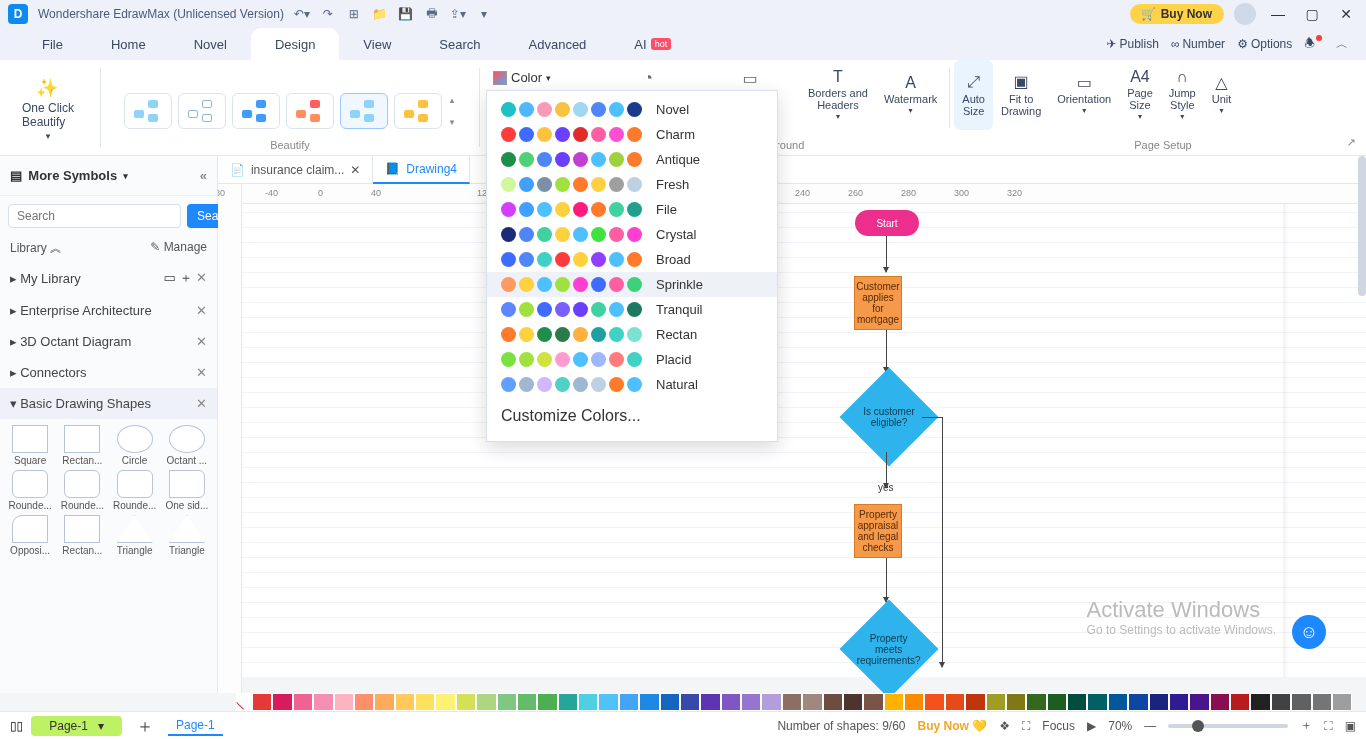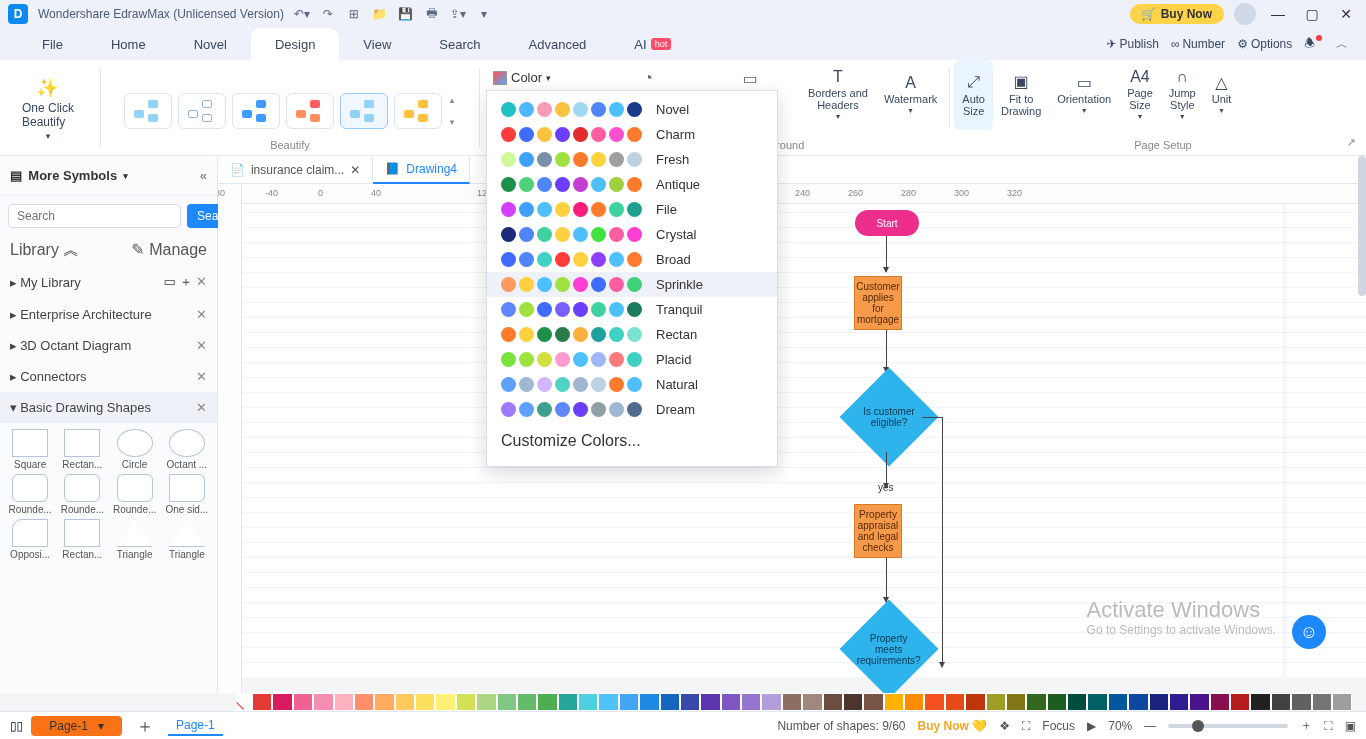--- a/index.html
+++ b/index.html
@@ -38,21 +38,21 @@
 #colorbtn .sw{width:14px;height:14px;border:1px solid #999}
 
 .smicon{position:absolute;top:6px;width:24px;height:24px;display:flex;align-items:center;justify-content:center;color:#666;border:1px solid transparent}
 
 #workspace{position:absolute;top:156px;left:0;right:0;bottom:46px;display:flex}
 #sidebar{width:218px;background:#fafbfd;border-right:1px solid #e3e7ef;display:flex;flex-direction:column;font-size:13px}
 #moresym{height:40px;display:flex;align-items:center;padding:0 10px;font-weight:bold;color:#333;gap:6px;border-bottom:1px solid #eef1f7}
 #searchrow{display:flex;padding:8px;gap:6px}
 #searchinp{flex:1;border:1px solid #d9e0ec;border-radius:4px;padding:4px 8px;font-size:12px}
 #searchbtn{background:#1e88ff;color:#fff;border:none;border-radius:4px;padding:4px 10px;font-size:12px}
-#librow{display:flex;justify-content:space-between;padding:4px 10px;font-size:16px;color:#555}
+#librow{display:flex;justify-content:space-between;padding:4px 10px;font-size:12px;color:#555}
 .libitem{display:flex;align-items:center;justify-content:space-between;padding:8px 10px;font-size:13px;color:#444}
 .libitem .x{color:#888}
 .libitem.expanded{background:#eef1f7}
 #shapesgrid{display:grid;grid-template-columns:repeat(4,1fr);gap:4px;padding:6px;overflow:auto}
 .shapecell{display:flex;flex-direction:column;align-items:center;font-size:10px;color:#555;gap:2px}
 .shapeprev{width:36px;height:28px;border:1px solid #b8c4d8;background:#fff}
 
 #doctabs{position:absolute;left:218px;right:0;top:156px;height:28px;background:#fff;border-bottom:1px solid #e3e7ef;display:flex;font-size:12px;align-items:center}
 .doctab{padding:0 12px;height:28px;display:flex;align-items:center;gap:6px;color:#555;border-right:1px solid #e3e7ef}
 .doctab.active{color:#1e88ff;border-bottom:2px solid #1e88ff}
@@ -79,21 +79,21 @@
 .dot{width:15px;height:15px;border-radius:50%}
 .pname{margin-left:10px;color:#333}
 #customize{padding:10px 14px;font-size:16px;color:#333}
 
 #colorstrip{position:absolute;left:236px;right:14px;bottom:28px;height:18px;display:flex;gap:0}
 .cchip{flex:1;border:1px solid #fff}
 .cchip:first-child{flex:0 0 16px;background:#fff;position:relative}
 .cchip:first-child::after{content:"";position:absolute;inset:2px;border:1px solid #c33;transform:rotate(45deg);border-width:0 0 1px 0}
 
 #status{position:absolute;left:0;right:0;bottom:0;height:28px;background:#fff;border-top:1px solid #e3e7ef;display:flex;align-items:center;font-size:12px;padding:0 10px;gap:8px}
-.pagedd{background:#f97316;padding:3px 18px;border-radius:4px;color:#333}
+.pagedd{background:#bef264;padding:3px 18px;border-radius:4px;color:#333}
 .plus{color:#555;font-size:18px;padding:0 6px}
 .pagetab{color:#1e88ff;border-bottom:2px solid #1e88ff;padding:2px 8px}
 .sright{margin-left:auto;display:flex;align-items:center;gap:12px;color:#555}
 .buynow2{color:#f5a623;font-weight:bold}
 .slider{width:120px;height:4px;background:#d0d6e2;position:relative;border-radius:2px}
 .slider .thumb{position:absolute;width:12px;height:12px;border-radius:50%;background:#555;top:-4px;left:24px}
 
 #activate{position:absolute;right:90px;bottom:40px;color:#bbb;font-size:22px;z-index:5;pointer-events:none}
 #activate small{display:block;font-size:12px}
 
@@ -435,46 +435,46 @@
         <div class="dot" style="background: rgb(107, 63, 255);"></div>
         <div class="dot" style="background: rgb(226, 43, 43);"></div>
         <div class="dot" style="background: rgb(255, 95, 162);"></div>
         <div class="dot" style="background: rgb(255, 79, 209);"></div>
         <div class="dot" style="background: rgb(255, 122, 43);"></div>
       </div>
       <span class="pname">Charm</span>
     </div>
     <div class="prow">
       <div class="dots">
+        <div class="dot" style="background: rgb(29, 143, 74);"></div>
+        <div class="dot" style="background: rgb(79, 209, 122);"></div>
+        <div class="dot" style="background: rgb(79, 134, 247);"></div>
+        <div class="dot" style="background: rgb(107, 63, 255);"></div>
+        <div class="dot" style="background: rgb(194, 63, 209);"></div>
+        <div class="dot" style="background: rgb(79, 192, 255);"></div>
+        <div class="dot" style="background: rgb(159, 209, 63);"></div>
+        <div class="dot" style="background: rgb(255, 122, 43);"></div>
+      </div>
+      <span class="pname">Antique</span>
+    </div>
+    <div class="prow">
+      <div class="dots">
         <div class="dot" style="background: rgb(209, 247, 155);"></div>
         <div class="dot" style="background: rgb(63, 160, 255);"></div>
         <div class="dot" style="background: rgb(122, 143, 168);"></div>
         <div class="dot" style="background: rgb(159, 226, 63);"></div>
         <div class="dot" style="background: rgb(255, 122, 43);"></div>
         <div class="dot" style="background: rgb(255, 209, 63);"></div>
         <div class="dot" style="background: rgb(159, 159, 159);"></div>
         <div class="dot" style="background: rgb(188, 209, 226);"></div>
       </div>
       <span class="pname">Fresh</span>
     </div>
     <div class="prow">
       <div class="dots">
-        <div class="dot" style="background: rgb(29, 143, 74);"></div>
-        <div class="dot" style="background: rgb(79, 209, 122);"></div>
-        <div class="dot" style="background: rgb(79, 134, 247);"></div>
-        <div class="dot" style="background: rgb(107, 63, 255);"></div>
-        <div class="dot" style="background: rgb(194, 63, 209);"></div>
-        <div class="dot" style="background: rgb(79, 192, 255);"></div>
-        <div class="dot" style="background: rgb(159, 209, 63);"></div>
-        <div class="dot" style="background: rgb(255, 122, 43);"></div>
-      </div>
-      <span class="pname">Antique</span>
-    </div>
-    <div class="prow">
-      <div class="dots">
         <div class="dot" style="background: rgb(209, 63, 255);"></div>
         <div class="dot" style="background: rgb(63, 160, 255);"></div>
         <div class="dot" style="background: rgb(79, 192, 255);"></div>
         <div class="dot" style="background: rgb(255, 209, 63);"></div>
         <div class="dot" style="background: rgb(255, 27, 122);"></div>
         <div class="dot" style="background: rgb(255, 122, 43);"></div>
         <div class="dot" style="background: rgb(63, 209, 160);"></div>
         <div class="dot" style="background: rgb(31, 160, 143);"></div>
       </div>
       <span class="pname">File</span>
@@ -562,33 +562,20 @@
         <div class="dot" style="background: rgb(95, 160, 255);"></div>
         <div class="dot" style="background: rgb(159, 183, 209);"></div>
         <div class="dot" style="background: rgb(209, 183, 255);"></div>
         <div class="dot" style="background: rgb(79, 209, 195);"></div>
         <div class="dot" style="background: rgb(159, 183, 209);"></div>
         <div class="dot" style="background: rgb(188, 209, 226);"></div>
         <div class="dot" style="background: rgb(255, 122, 43);"></div>
         <div class="dot" style="background: rgb(79, 192, 255);"></div>
       </div>
       <span class="pname">Natural</span>
-    </div>
-    <div class="prow">
-      <div class="dots">
-        <div class="dot" style="background: rgb(159, 122, 255);"></div>
-        <div class="dot" style="background: rgb(95, 160, 255);"></div>
-        <div class="dot" style="background: rgb(63, 160, 143);"></div>
-        <div class="dot" style="background: rgb(95, 134, 255);"></div>
-        <div class="dot" style="background: rgb(107, 63, 255);"></div>
-        <div class="dot" style="background: rgb(143, 159, 168);"></div>
-        <div class="dot" style="background: rgb(159, 183, 209);"></div>
-        <div class="dot" style="background: rgb(79, 107, 143);"></div>
-      </div>
-      <span class="pname">Dream</span>
     </div>
     <div id="customize">Customize Colors...</div>
   </div>
 
 <div id="colorstrip">
     <div class="cchip"></div>
     <div class="cchip" style="background: rgb(229, 57, 53);"></div>
     <div class="cchip" style="background: rgb(216, 27, 96);"></div>
     <div class="cchip" style="background: rgb(240, 98, 146);"></div>
     <div class="cchip" style="background: rgb(244, 143, 177);"></div>

